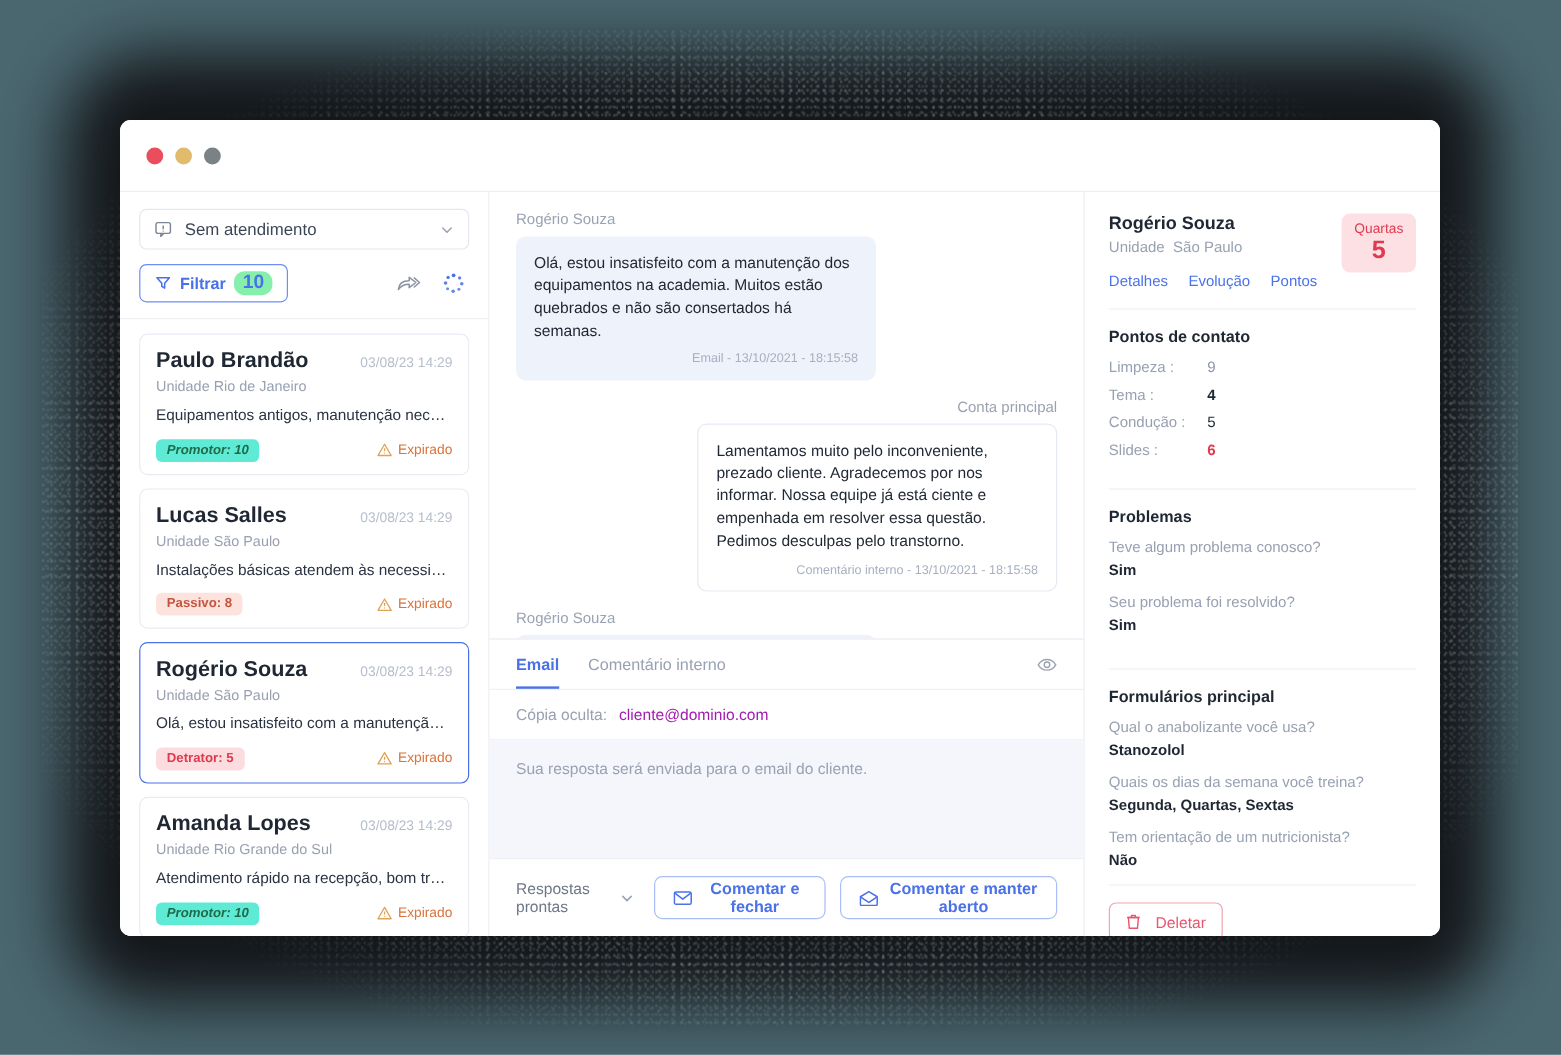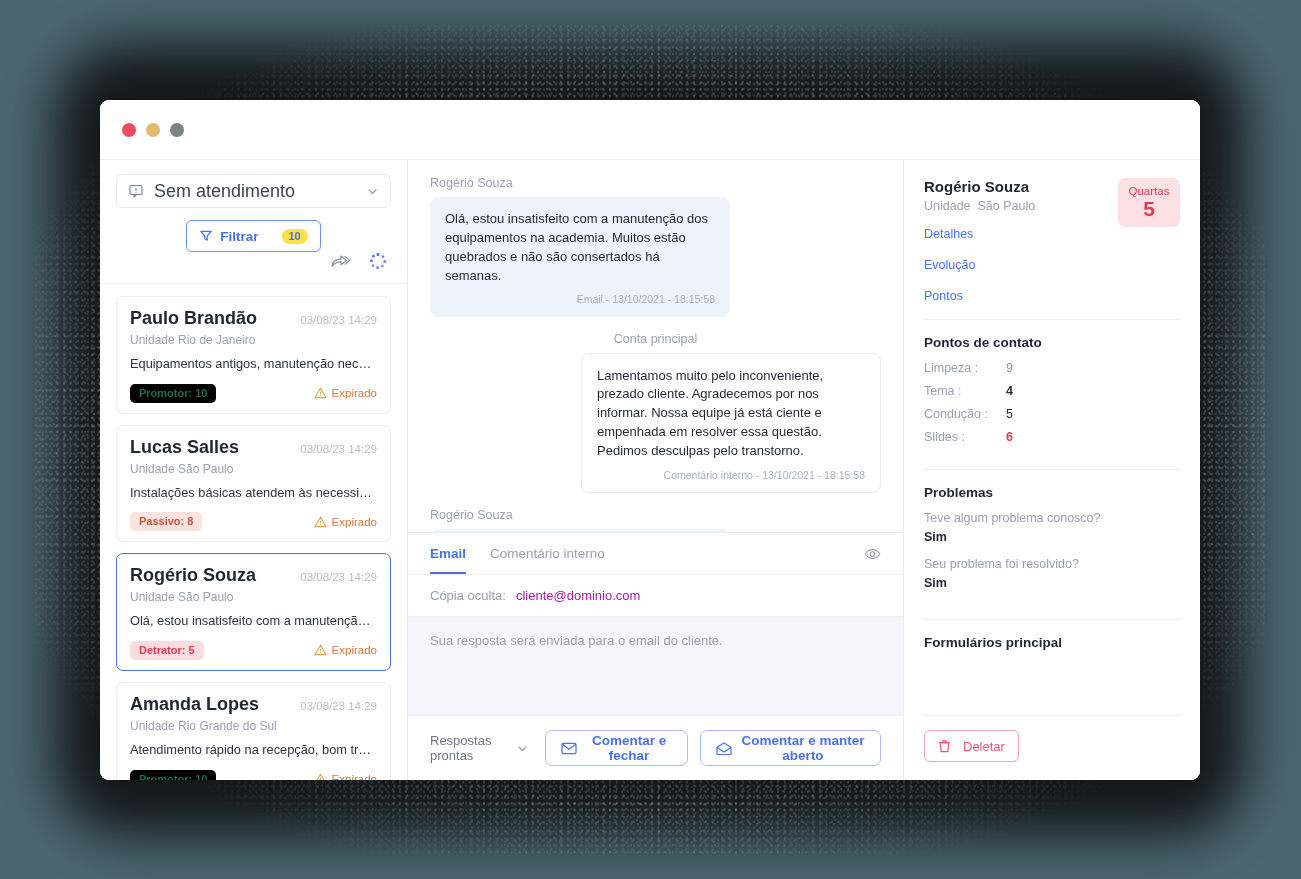--- a/index.html
+++ b/index.html
@@ -56,72 +56,72 @@
 
   
   .col-left{
     width:308px;flex:0 0 308px;border-right:1px solid #e9ecf2;
     display:flex;flex-direction:column;min-height:0;background:#fff;
   }
   .left-top{padding:14px 16px 0;}
   .status-select{
     height:34px;border:1px solid #e3e7ef;border-radius:6px;
     display:flex;align-items:center;gap:10px;padding:0 11px;
-    font-size:18px;color:#3c4655;background:#fff;cursor:pointer;
+    font-size:14px;color:#3c4655;background:#fff;cursor:pointer;
   }
   .status-select .label{flex:1;}
   .ic{display:inline-flex;align-items:center;justify-content:center;}
-  .filter-row{display:flex;align-items:center;margin-top:12px;flex-direction:column;}
+  .filter-row{display:flex;align-items:center;margin-top:12px;}
   .filter-btn{
     display:inline-flex;align-items:center;gap:7px;
     height:32px;padding:0 12px;border:1.6px solid #6d8ff5;border-radius:6px;
     color:#4a72e8;font-size:13.5px;font-weight:600;background:#fff;cursor:pointer;
   }
   .filter-count{
-    background:#fde047;color:#4a72e8;border-radius:9px;
-    font-size:11px;font-weight:700;padding:2px 7px;line-height:1;margin-left:16px;
+    background:#86efac;color:#4a72e8;border-radius:9px;
+    font-size:16px;font-weight:700;padding:2px 7px;line-height:1;
   }
   .filter-actions{margin-left:auto;display:flex;align-items:center;gap:18px;padding-right:4px;}
 
   .list{
     flex:1;min-height:0;overflow:hidden;
     padding:0 16px 10px;margin-top:13px;border-top:1px solid #eef0f4;padding-top:12px;
   }
   .card{
     border:1px solid #e8ecf3;border-radius:7px;padding:11px 13px 10px;
     margin-bottom:11px;background:#fff;cursor:pointer;
   }
   .card.active{border:1.6px solid #4a72e8;}
   .card-head{display:flex;align-items:baseline;}
   .card-name{font-size:18px;font-weight:700;color:#1f2733;flex:1;}
   .card-date{font-size:11.5px;color:#b6bdcb;}
   .card-unit{font-size:12px;color:#98a1b2;margin-top:4px;}
   .card-msg{font-size:12.8px;color:#2a3342;margin-top:9px;line-height:1.3;
     white-space:nowrap;overflow:hidden;text-overflow:ellipsis;}
   .card-foot{display:flex;align-items:center;margin-top:11px;}
   .chip{font-size:11px;font-weight:700;padding:4px 9px;border-radius:5px;line-height:1;}
-  .chip.promotor{background:#000000;color:#1f6b4a;}
+  .chip.promotor{background:#5eead4;color:#1f6b4a;font-style:italic;}
   .chip.passivo{background:#fde3de;color:#c2553f;}
   .chip.detrator{background:#fcdcdf;color:#e03a4e;}
   .expired{margin-left:auto;display:flex;align-items:center;gap:5px;
     font-size:11.5px;color:#d9743a;}
 
   
   .col-mid{flex:1;display:flex;flex-direction:column;min-width:0;background:#fff;
     border-right:1px solid #e9ecf2;}
   .thread{flex:1;min-height:0;overflow:hidden;padding:16px 22px 0;}
   .msg{margin-bottom:15px;}
   .msg-author{font-size:12.5px;color:#9aa3b3;margin-bottom:7px;}
   .bubble{
     border-radius:8px;padding:13px 15px 9px;max-width:300px;
     font-size:13px;line-height:1.45;color:#1f2733;
   }
   .msg.in .bubble{background:#eef2fb;}
   .msg.out{text-align:right;}
-  .msg.out .msg-author{text-align:center;}
+  .msg.out .msg-author{text-align:right;}
   .msg.out .bubble{
     background:#fff;border:1px solid #e5e9f1;display:inline-block;text-align:left;
   }
   .bubble-meta{font-size:10.5px;color:#a7b0c0;text-align:right;margin-top:7px;}
 
   
   .composer{flex:0 0 auto;border-top:1px solid #e9ecf2;}
   .tabs{display:flex;align-items:center;padding:0 22px;border-bottom:1px solid #eef0f4;}
   .tab{padding:13px 0 11px;margin-right:24px;font-size:13.5px;color:#98a1b2;cursor:pointer;
     border-bottom:2.5px solid transparent;}
@@ -144,21 +144,21 @@
     border:1px solid #a9bdf6;border-radius:7px;background:#fff;
     color:#4a72e8;font-size:13.5px;font-weight:600;cursor:pointer;
   }
 
   
   .col-right{width:296px;flex:0 0 296px;background:#fff;padding:18px 20px 0;
     display:flex;flex-direction:column;min-height:0;overflow:hidden;}
   .rt-head{display:flex;align-items:flex-start;}
   .rt-name{font-size:15px;font-weight:700;color:#1f2733;}
   .rt-unit{font-size:12.5px;color:#98a1b2;margin-top:4px;}
-  .rt-links{display:flex;gap:17px;margin-top:14px;flex-direction:column;}
+  .rt-links{display:flex;gap:17px;margin-top:14px;}
   .rt-links a{font-size:12.5px;color:#4a72e8;cursor:pointer;text-decoration:none;}
   .score-badge{
     margin-left:auto;background:#fde0e3;border-radius:7px;width:62px;
     padding:7px 0 6px;text-align:center;color:#e03a4e;
   }
   .score-badge .lbl{font-size:11.5px;}
   .score-badge .val{font-size:21px;font-weight:700;line-height:1.15;}
   .divider{border-top:1px solid #eef0f4;margin:16px 0 0;}
   .sec-title{font-size:13.5px;font-weight:700;color:#1f2733;margin:15px 0 11px;}
   .pt-row{display:flex;align-items:baseline;margin-bottom:9px;font-size:12.5px;}
@@ -440,20 +440,34 @@
               <div class="qa-a">Sim</div>
             </div>
             <div class="qa">
               <div class="qa-q">Seu problema foi resolvido?</div>
               <div class="qa-a">Sim</div>
             </div>
           </div>
 
         <div class="divider"></div>
         <div class="sec-title">Formulários principal</div>
+        <div id="forms">
+            <div class="qa">
+              <div class="qa-q">Qual o anabolizante você usa?</div>
+              <div class="qa-a">Stanozolol</div>
+            </div>
+            <div class="qa">
+              <div class="qa-q">Quais os dias da semana você treina?</div>
+              <div class="qa-a">Segunda, Quartas, Sextas</div>
+            </div>
+            <div class="qa">
+              <div class="qa-q">Tem orientação de um nutricionista?</div>
+              <div class="qa-a">Não</div>
+            </div>
+          </div>
 
         <div class="del-wrap">
           <button class="btn-del">
             <span class="ic">
               <svg width="13" height="14" viewBox="0 0 13 14" fill="none" stroke="#e8566e" stroke-width="1.2" stroke-linejoin="round">
                 <path d="M2.3 3.6h8.4l-.8 9H3.1z"></path>
                   <path d="M1.2 3.6h10.6"></path>
                 <path d="M4.9 3.5V1.8h3.2v1.7"></path>
               </svg>
             </span>

